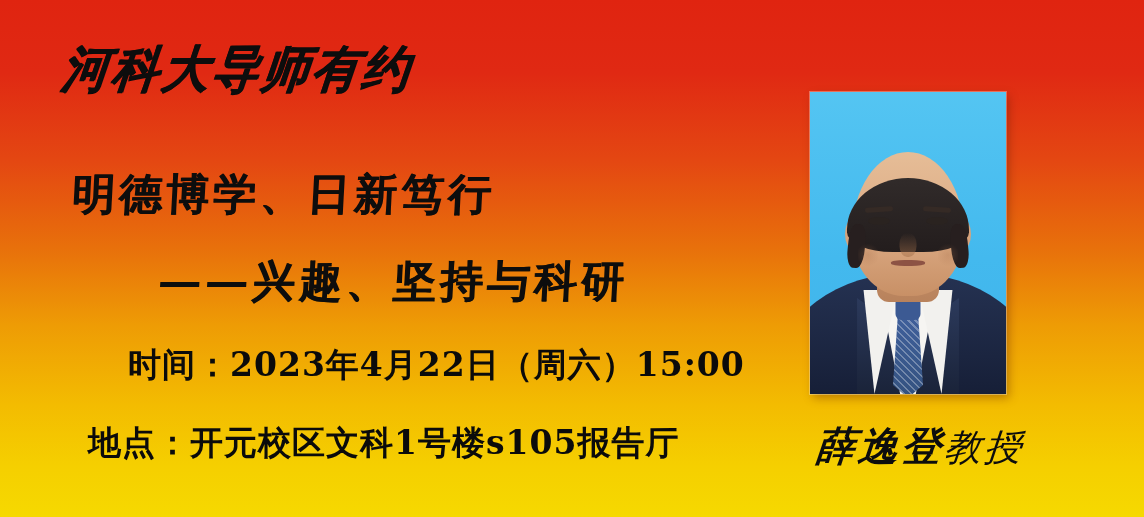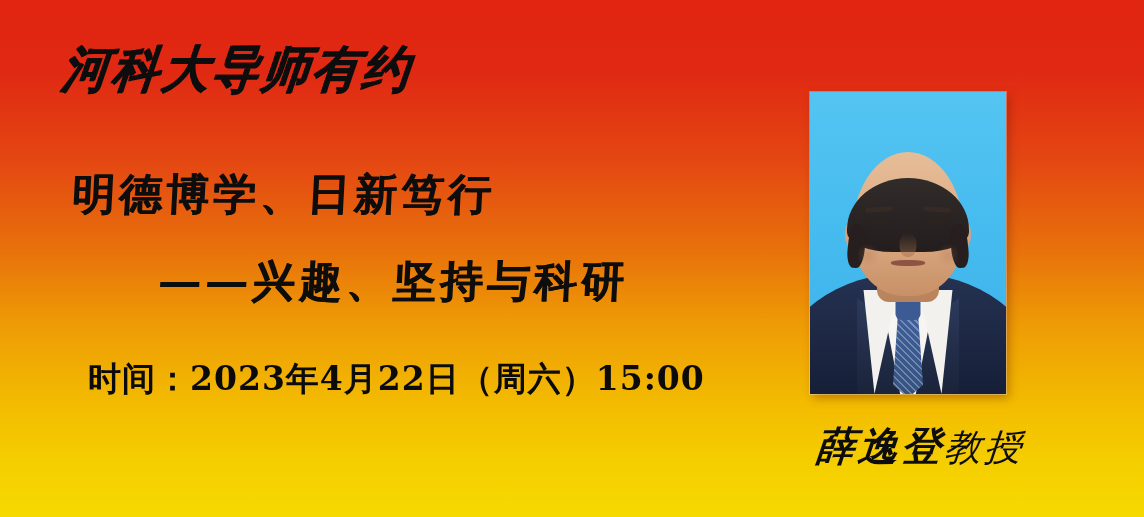--- a/index.html
+++ b/index.html
@@ -84,21 +84,21 @@
   .info-line {
     position: absolute;
     left: 88px;
     font-family: "DejaVu Serif", "Liberation Serif", serif;
     font-size: 33px;
     font-weight: 700;
     color: #0b0b0b;
     letter-spacing: 1px;
     white-space: nowrap;
   }
-  .info-time  { top: 357px; }
+  .info-time  { top: 343px; margin-left: 40px; }
   .info-place { top: 421px; }
 
   
   .portrait-col {
     position: absolute;
     left: 790px;
     top: 0;
     width: 354px;
     height: 517px;
   }
@@ -297,20 +297,21 @@
   <div class="text-col">
 
     <div class="headline">河科大导师有约</div>
 
     <div class="motto">明德博学、日新笃行</div>
 
     <div class="subtitle">——兴趣、坚持与科研</div>
 
     <div class="info-line info-time">时间：2023年4月22日（周六）15:00</div>
 
+    <div class="info-line info-place">地点：开元校区文科1号楼s105报告厅</div>
 
   </div>
 
   <div class="portrait-col">
 
     <div class="photo-frame">
       <div class="photo-bg"></div>
 
       <div class="shoulders"></div>
       <div class="lapel-left"></div>

